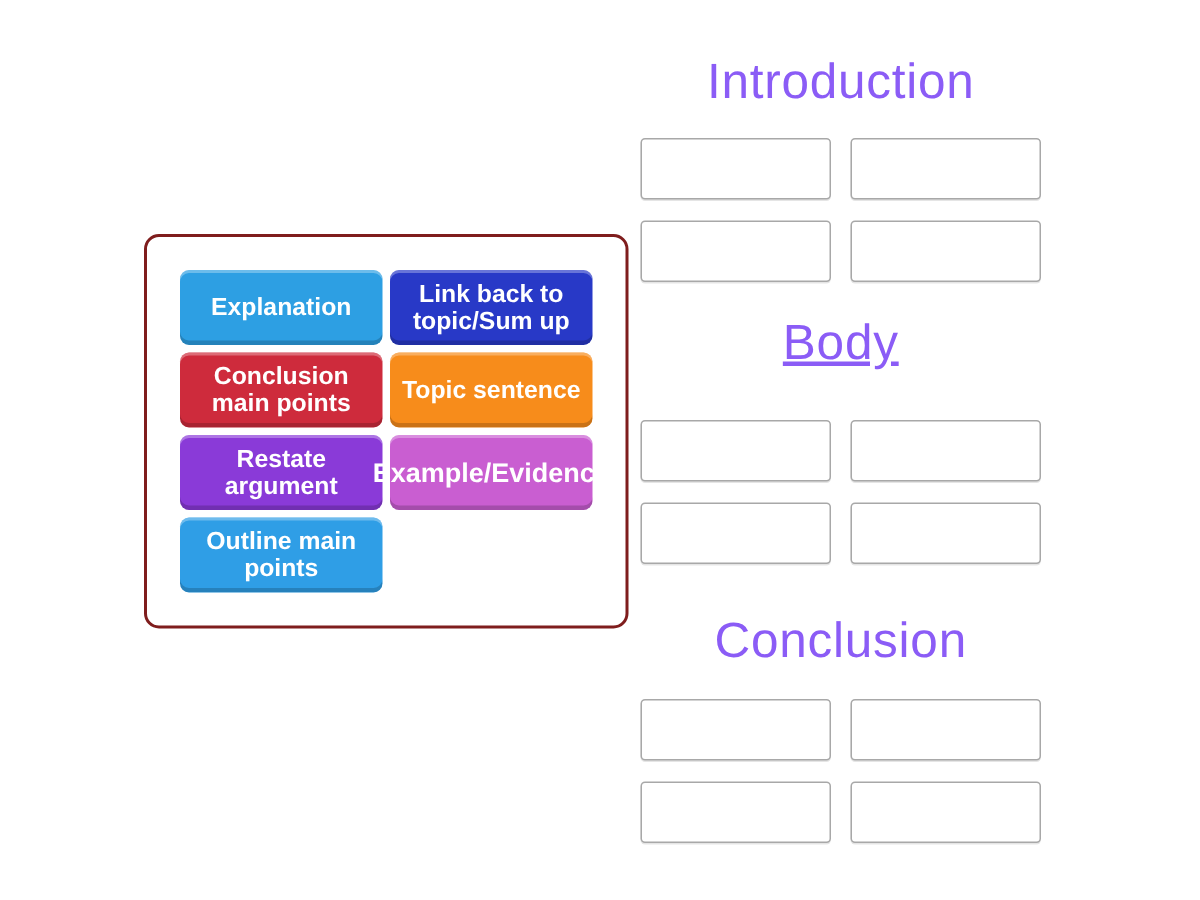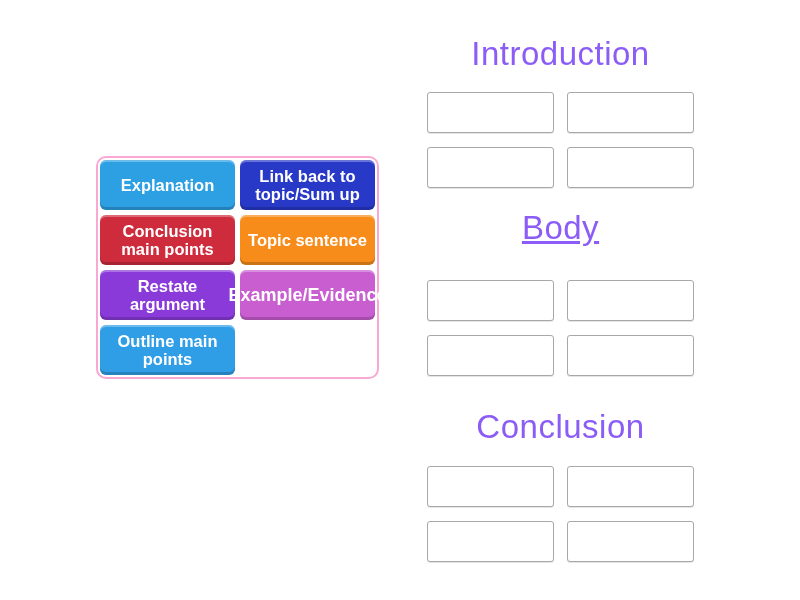--- a/index.html
+++ b/index.html
@@ -15,24 +15,24 @@
     background: #ffffff;
     overflow: hidden;
   }
 
   
   .tray {
     position: absolute;
     left: 96px;
     top: 156px;
     box-sizing: content-box;
-    border: 2px solid #f9a8d4;
+    border: 2px solid #7f1d1d;
     border-radius: 10px;
     background: #ffffff;
-    padding: 2px;
+    padding: 22px;
     display: grid;
     grid-template-columns: 135px 135px;
     grid-auto-rows: 50px;
     gap: 5px;
   }
   .tile {
     background: var(--tile, #888888);
     border-radius: 6px;
     box-shadow: inset 0 2px 0 rgba(255,255,255,0.30),
                 inset 0 -3px 0 rgba(0,0,0,0.18);

